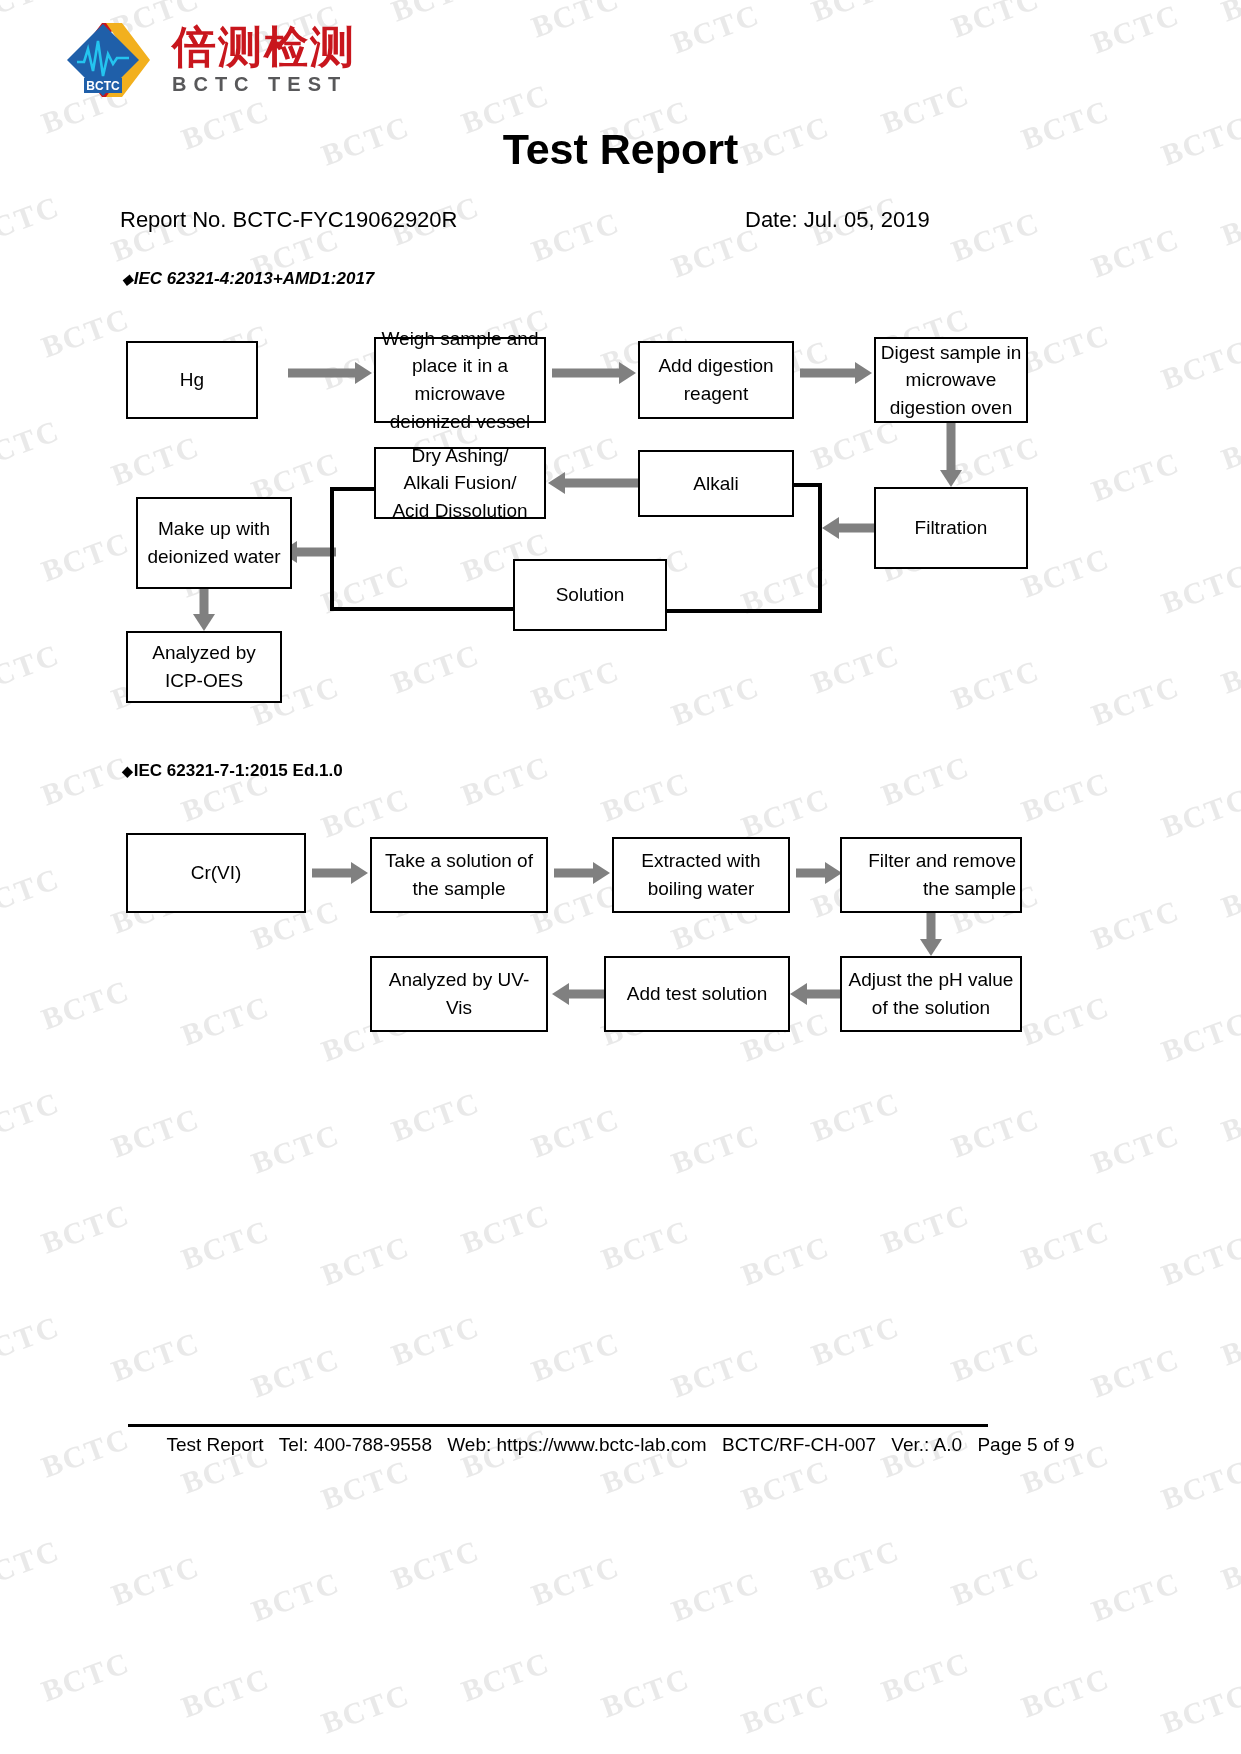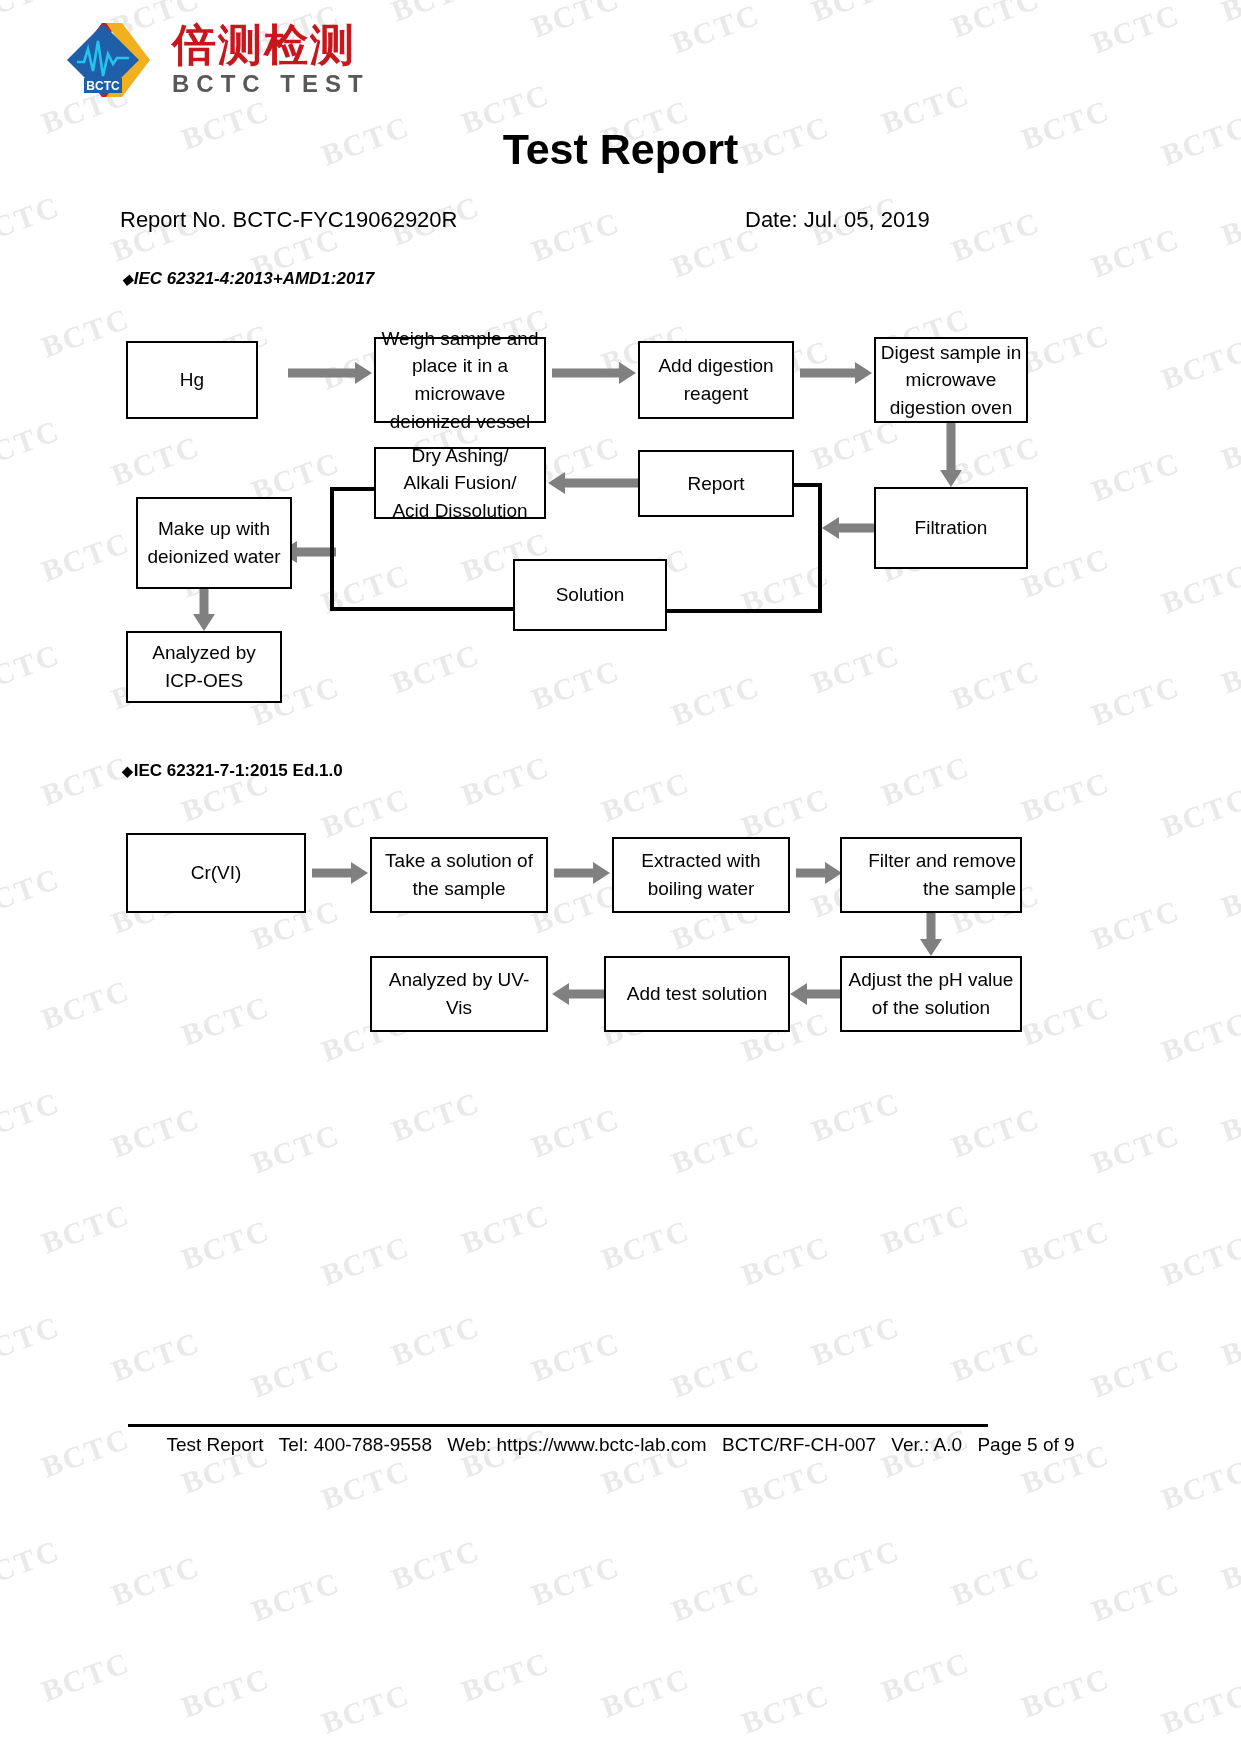--- a/index.html
+++ b/index.html
@@ -23,21 +23,21 @@
     letter-spacing:2px;
     transform: rotate(-20deg);
     white-space:nowrap;
   }
 
   
   #logo-wrap { position:absolute; left:44px; top:14px; width:340px; height:92px; z-index:3; display:flex; align-items:center; }
   #logo-mark { position:relative; width:118px; height:88px; flex:none; }
   #logo-text { margin-left:10px; }
   .logo-cn { font-family:"DejaVu Sans", sans-serif; font-weight:700; font-size:44px; color:#c8161d; letter-spacing:2px; line-height:1.05; }
-  .logo-en { font-family:"Liberation Sans", sans-serif; font-weight:700; font-size:24px; color:#58585a; letter-spacing:7px; line-height:1.2; margin-top:2px; }
+  .logo-en { font-family:"Liberation Sans", sans-serif; font-weight:700; font-size:20px; color:#58585a; letter-spacing:7px; line-height:1.2; margin-top:2px; }
 
   
   #title {
     position:absolute; left:0; top:125px; width:1241px;
     text-align:center;
     font-family:"Liberation Sans", sans-serif;
     font-weight:700; font-size:43px; letter-spacing:0px;
     z-index:3;
   }
 
@@ -318,21 +318,21 @@
       <div class="head"></div>
         <div class="shaft" style="left:16px; width:38px;"></div>
     </div>
 
     <div class="line-v" style="left:818px; top:483px; height:130px;"></div>
 
     <div class="line-h" style="left:792px; top:483px; width:30px;"></div>
 
     <div class="line-h" style="left:660px; top:609px; width:160px;"></div>
 
-    <div class="node" style="left:638px; top:450px; width:156px; height:67px;">Report</div>
+    <div class="node" style="left:638px; top:450px; width:156px; height:67px;">Alkali</div>
 
     <div class="arrow-h left" style="left:548px; top:472px; width:92px; height:22px;">
       <div class="head"></div>
         <div class="shaft" style="left:16px; width:76px;"></div>
     </div>
 
     <div class="node multi" style="left:374px; top:447px; width:172px; height:72px;">
       <div style="width:100%;">
         <div>Dry Ashing/</div>
         <div>Alkali Fusion/</div>

